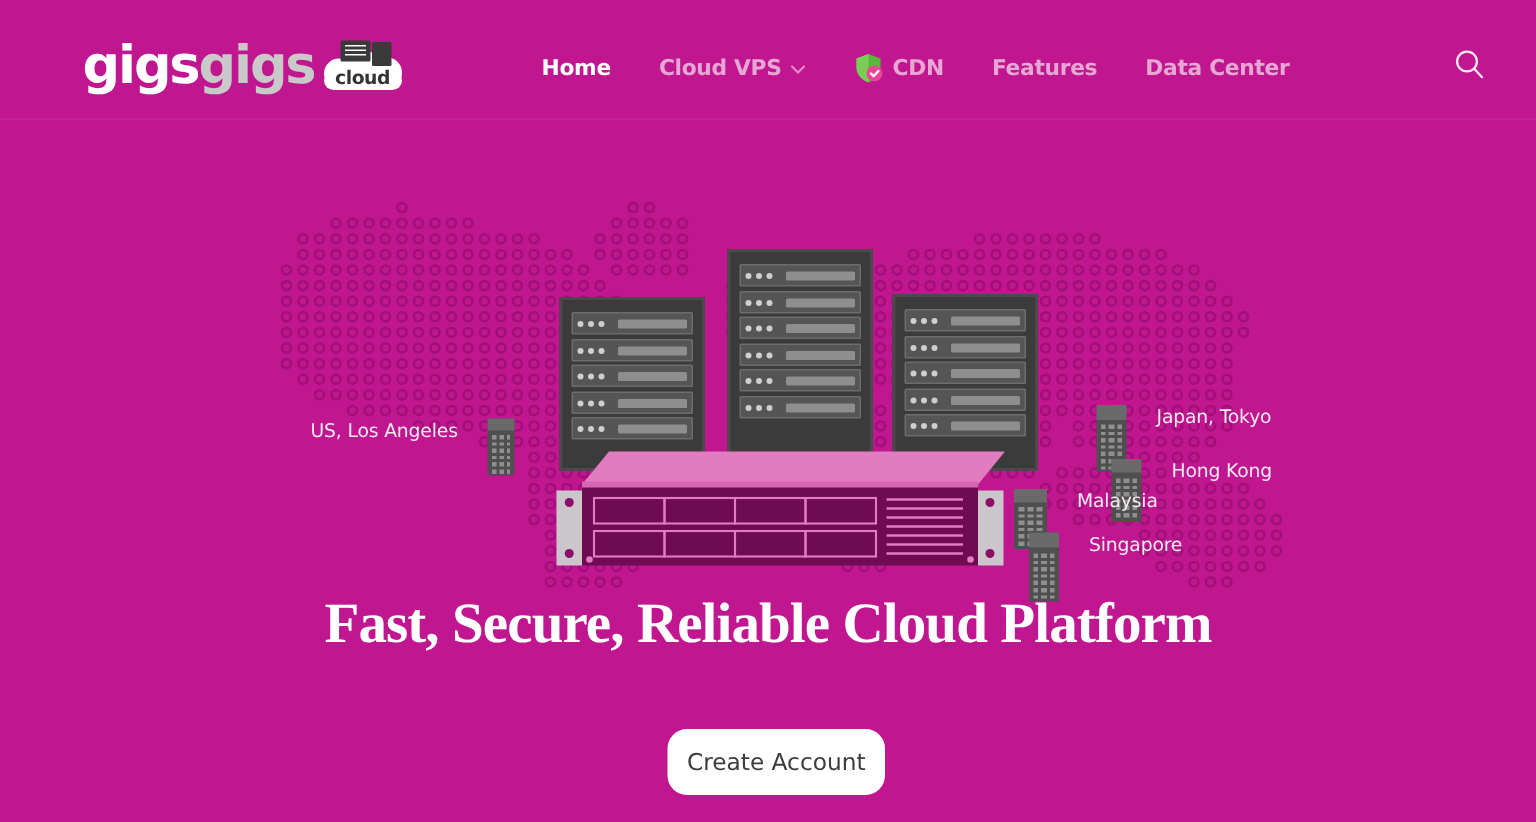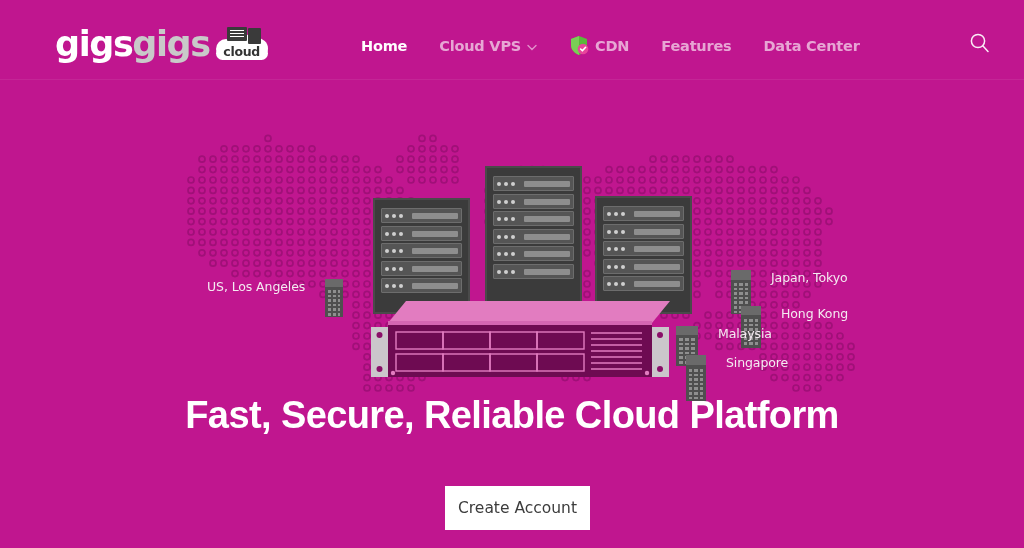--- a/index.html
+++ b/index.html
@@ -245,41 +245,41 @@
   
   #headline {
     position: absolute;
     left: 0; top: 326px;
     width: 1024px;
     text-align: center;
     font-size: 38px;
     font-weight: bold;
     color: #ffffff;
     letter-spacing: -0.6px;
-    font-family: Liberation Sans, sans-serif;
+    font-family: Liberation Serif, serif;
   }
   #subline {
     position: absolute;
     left: 0; top: 377px;
     width: 1024px;
     text-align: center;
     font-size: 15px;
     color: #f6eef4;
     font-family: "DejaVu Sans", sans-serif;
     letter-spacing: -0.2px;
   }
 
   #cta {
     position: absolute;
     left: 445px;
     top: 418px;
     width: 145px;
     height: 44px;
     background: #ffffff;
-    border-radius: 0;
+    border-radius: 13px;
     display: flex;
     align-items: center;
     justify-content: center;
     color: #3c3c3c;
     font-size: 15.5px;
     cursor: pointer;
     font-family: "DejaVu Sans", sans-serif;
   }
 
   

